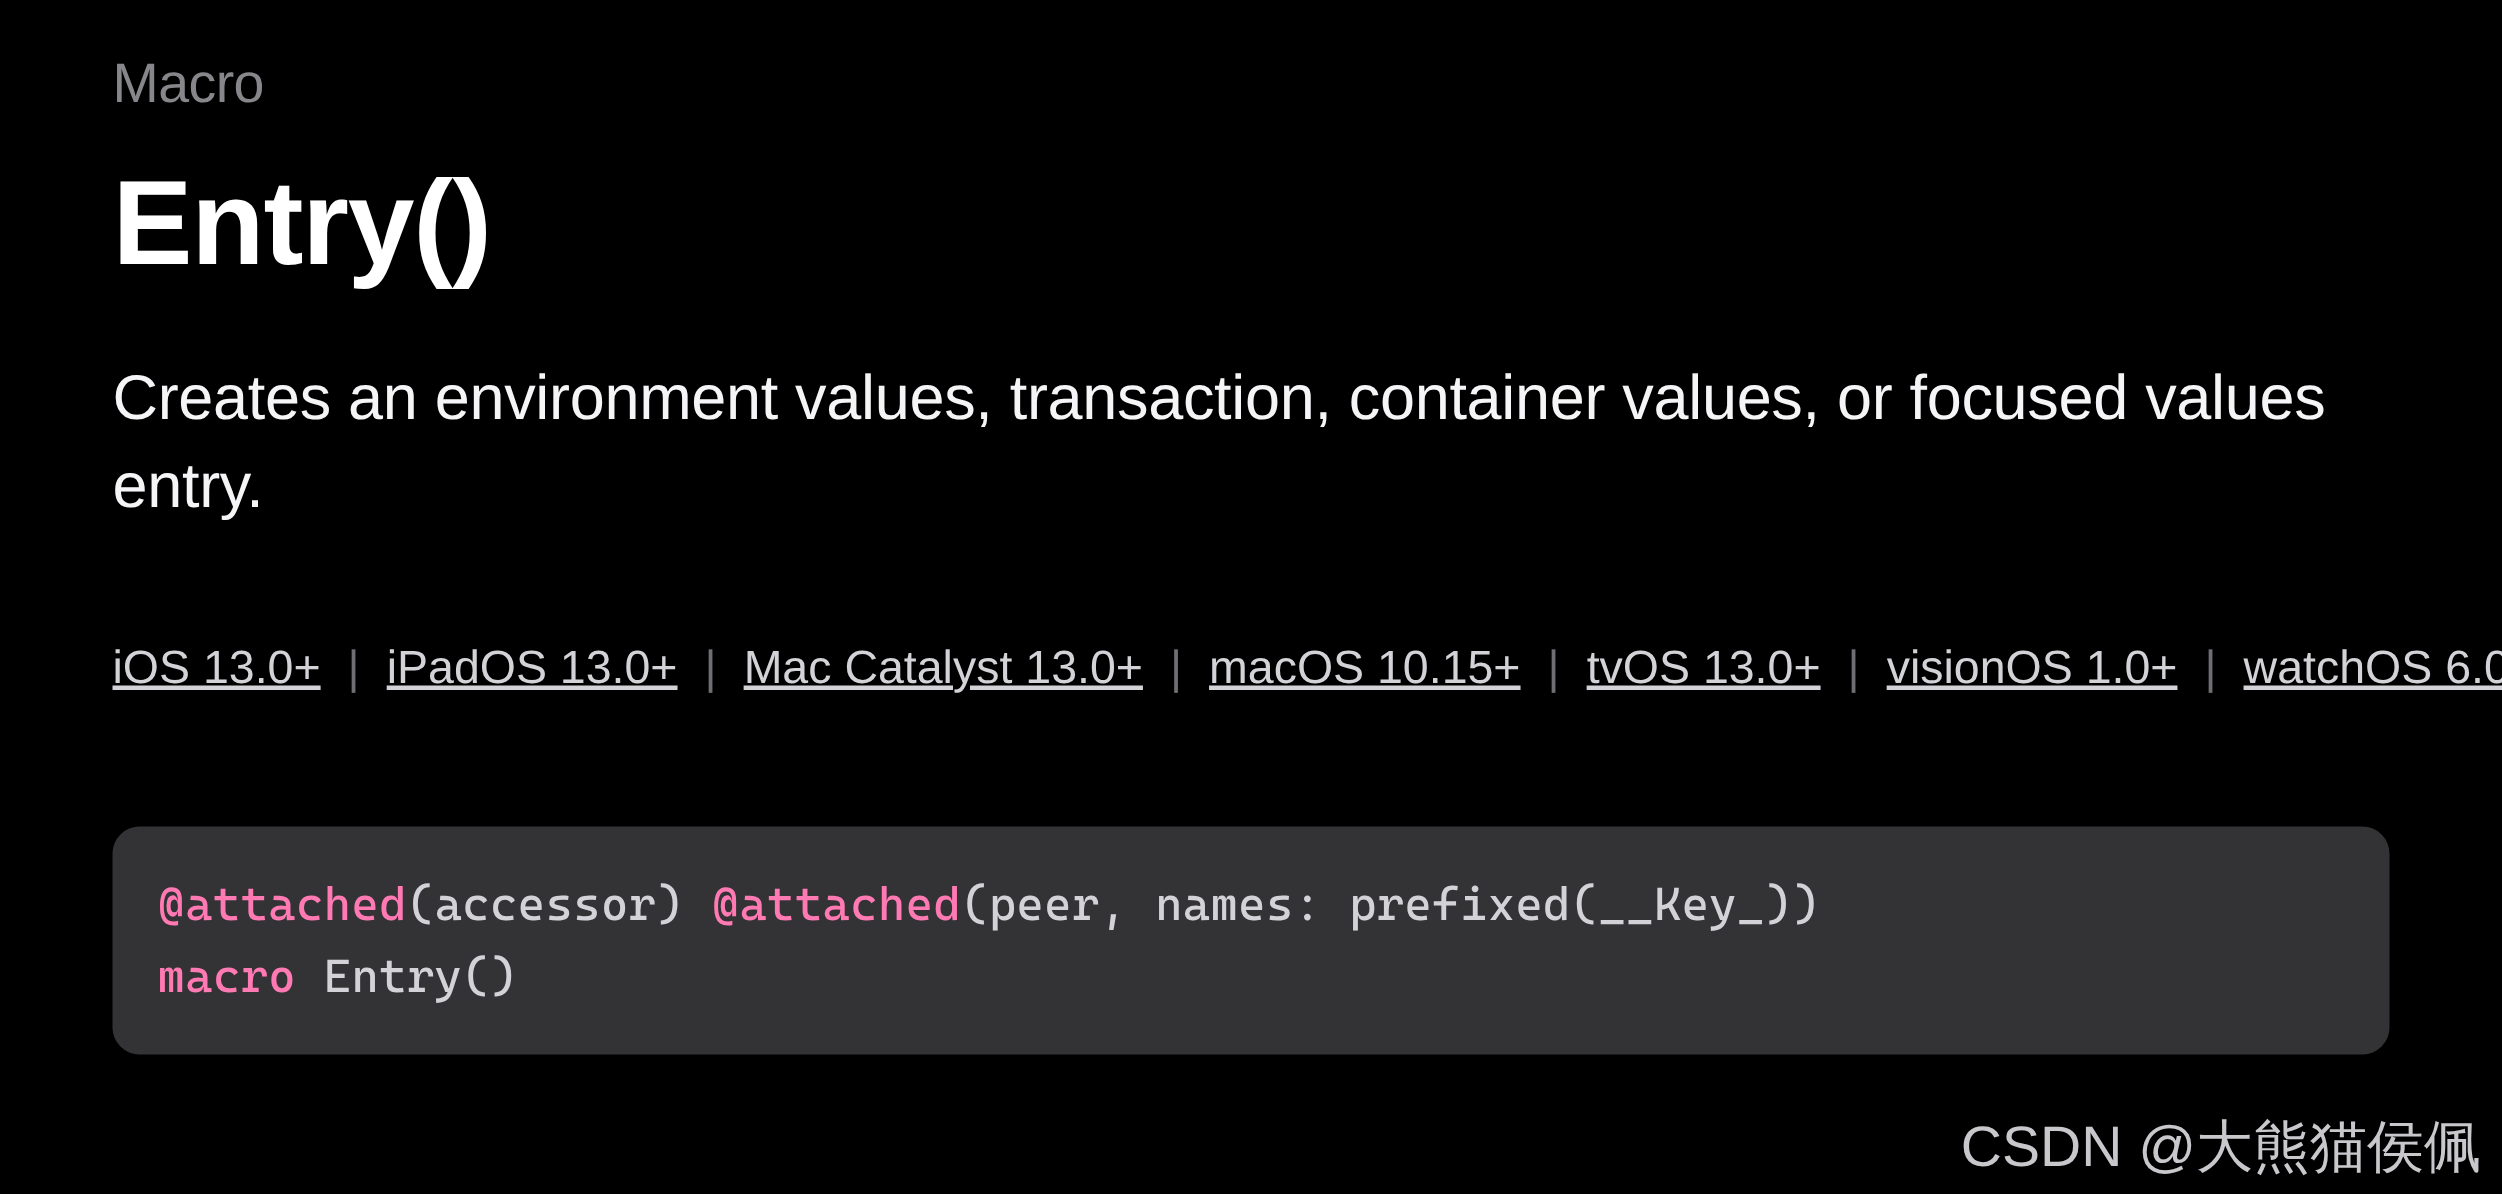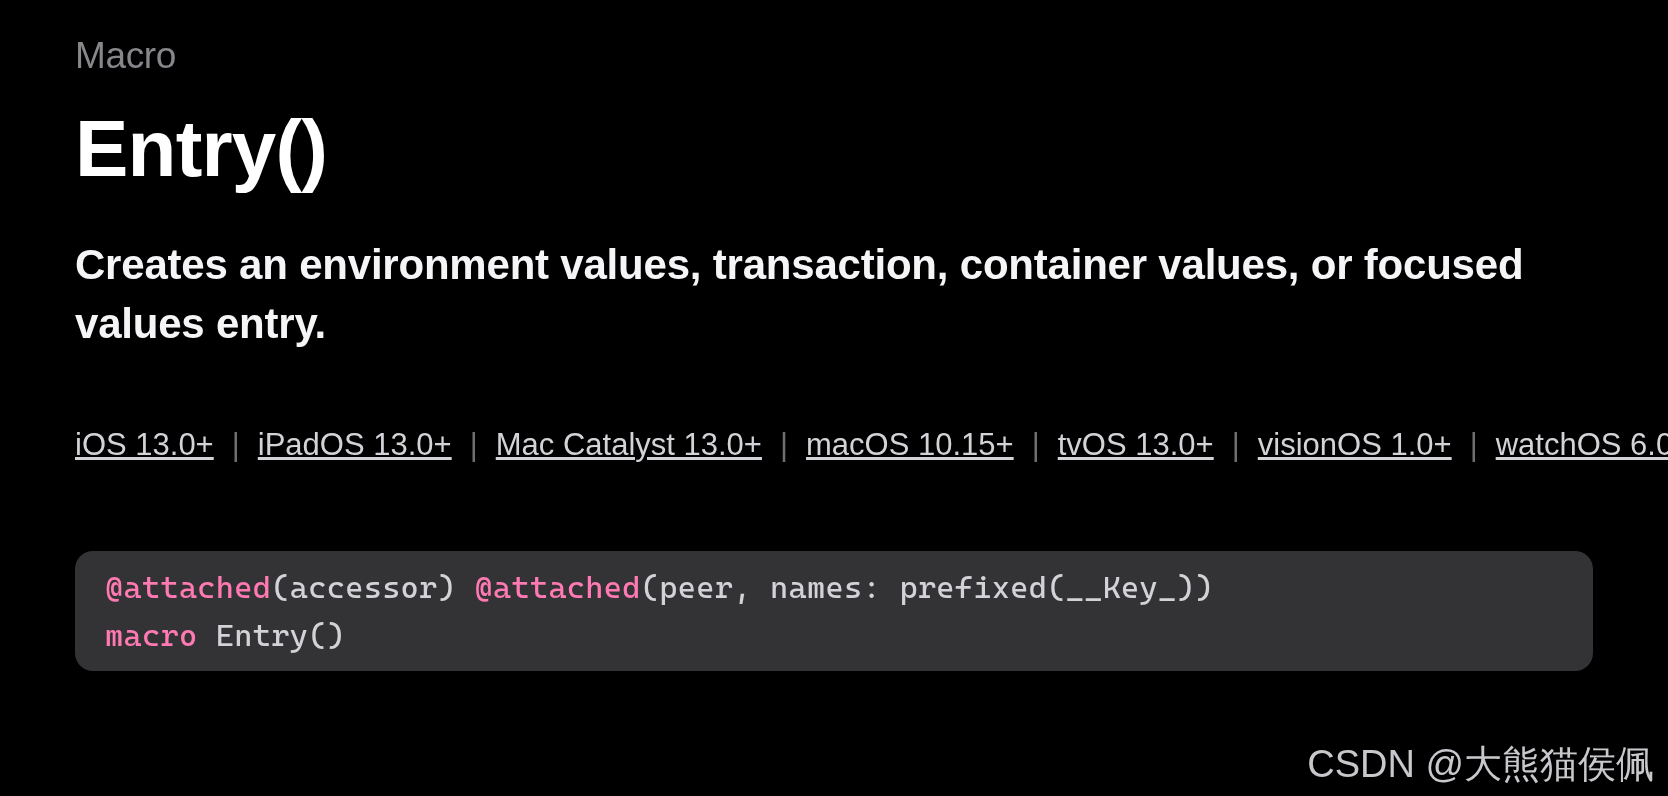--- a/index.html
+++ b/index.html
@@ -32,21 +32,21 @@
       font-size: 80px;
       font-weight: 700;
       letter-spacing: -0.01em;
       margin-bottom: 45px;
       line-height: 1.05;
     }
     
     .description {
       color: #f5f5f7;
       font-size: 42px;
-      font-weight: 700;
+      font-weight: 400;
       line-height: 1.4;
       letter-spacing: -0.005em;
       margin-bottom: 60px;
     }
     
     .availability {
       color: #d2d2d7;
       font-size: 31px;
       font-weight: 400;
       line-height: 2.0;
@@ -61,21 +61,21 @@
     
     .availability-separator {
       color: #6e6e73;
       margin: 0 18px;
       font-weight: 300;
     }
     
     .code-block {
       background-color: #333336;
       border-radius: 18px;
-      padding: 12px 30px;
+      padding: 28px 30px;
       font-family: "SF Mono", ui-monospace, Menlo, Monaco, "Cascadia Mono", "Courier New", monospace;
       font-size: 31px;
       line-height: 1.55;
       color: #d2d2d7;
       letter-spacing: 0.01em;
     }
     
     .token-keyword {
       color: #ff79b3;
     }

